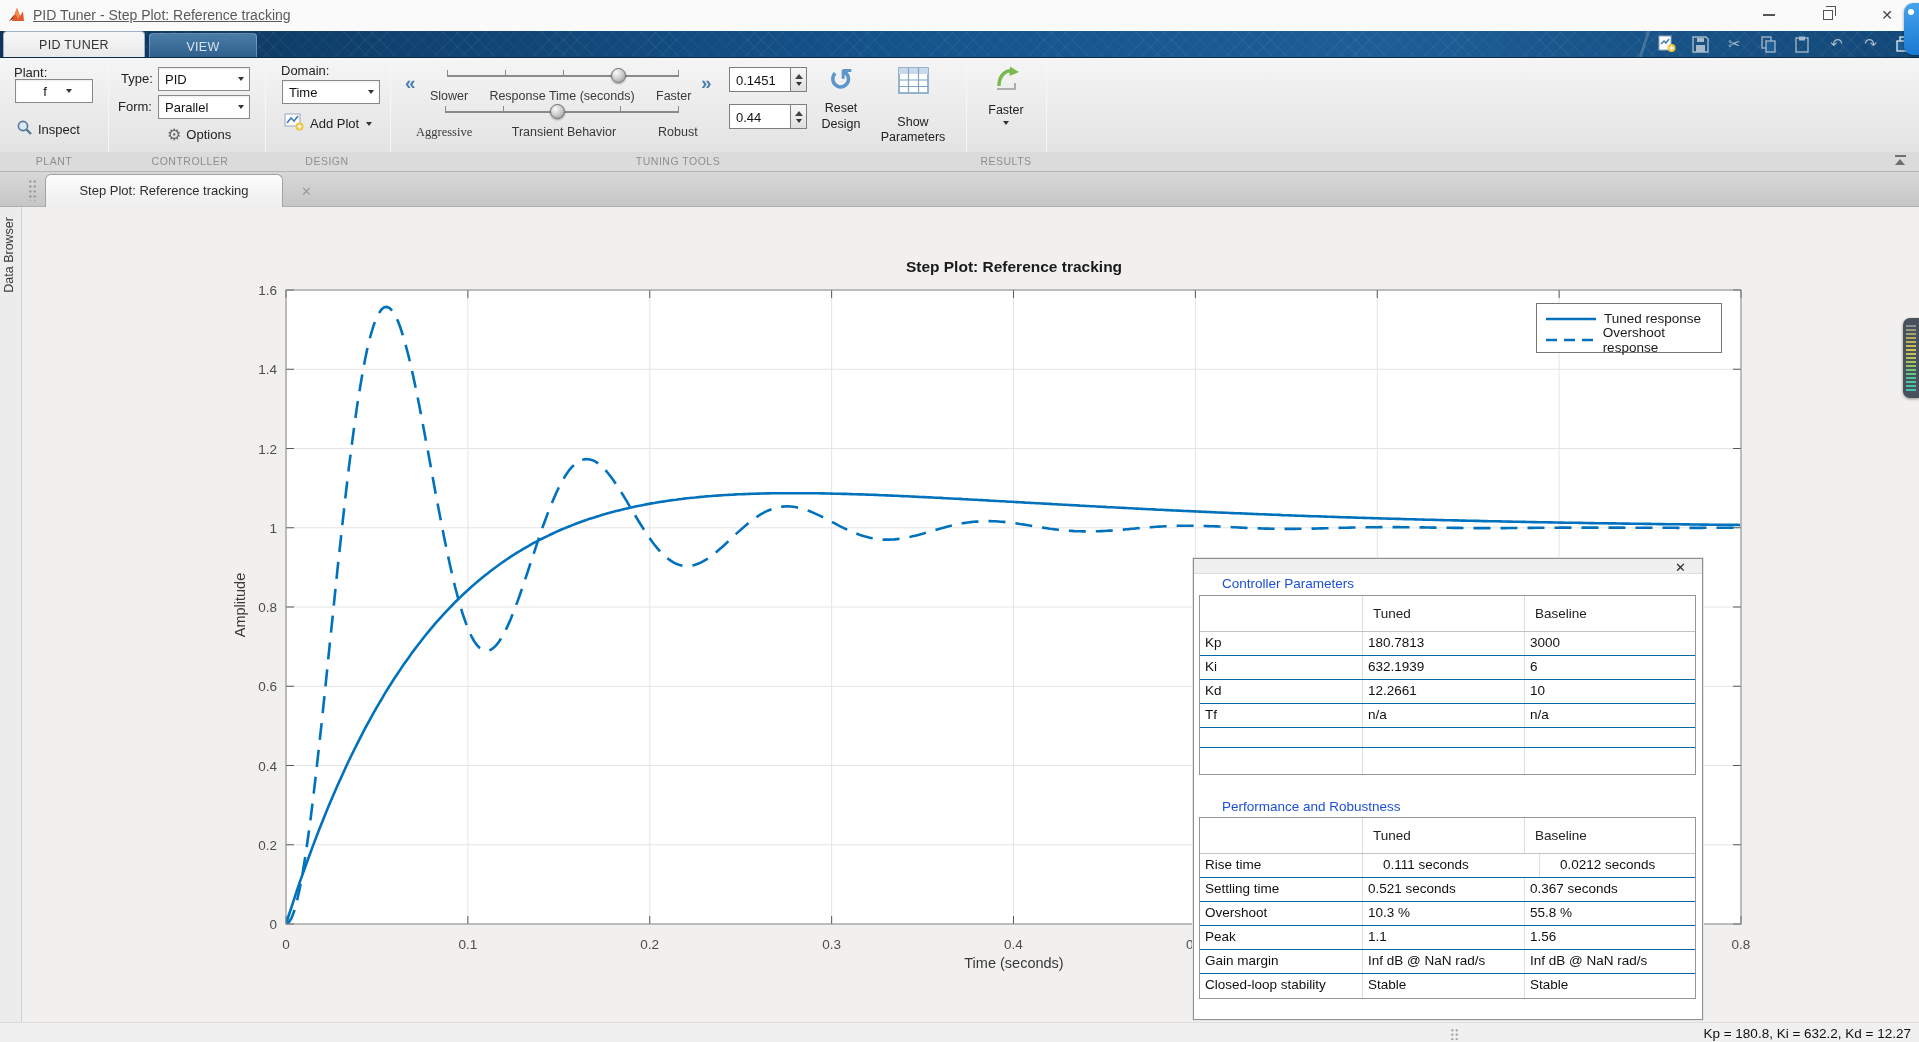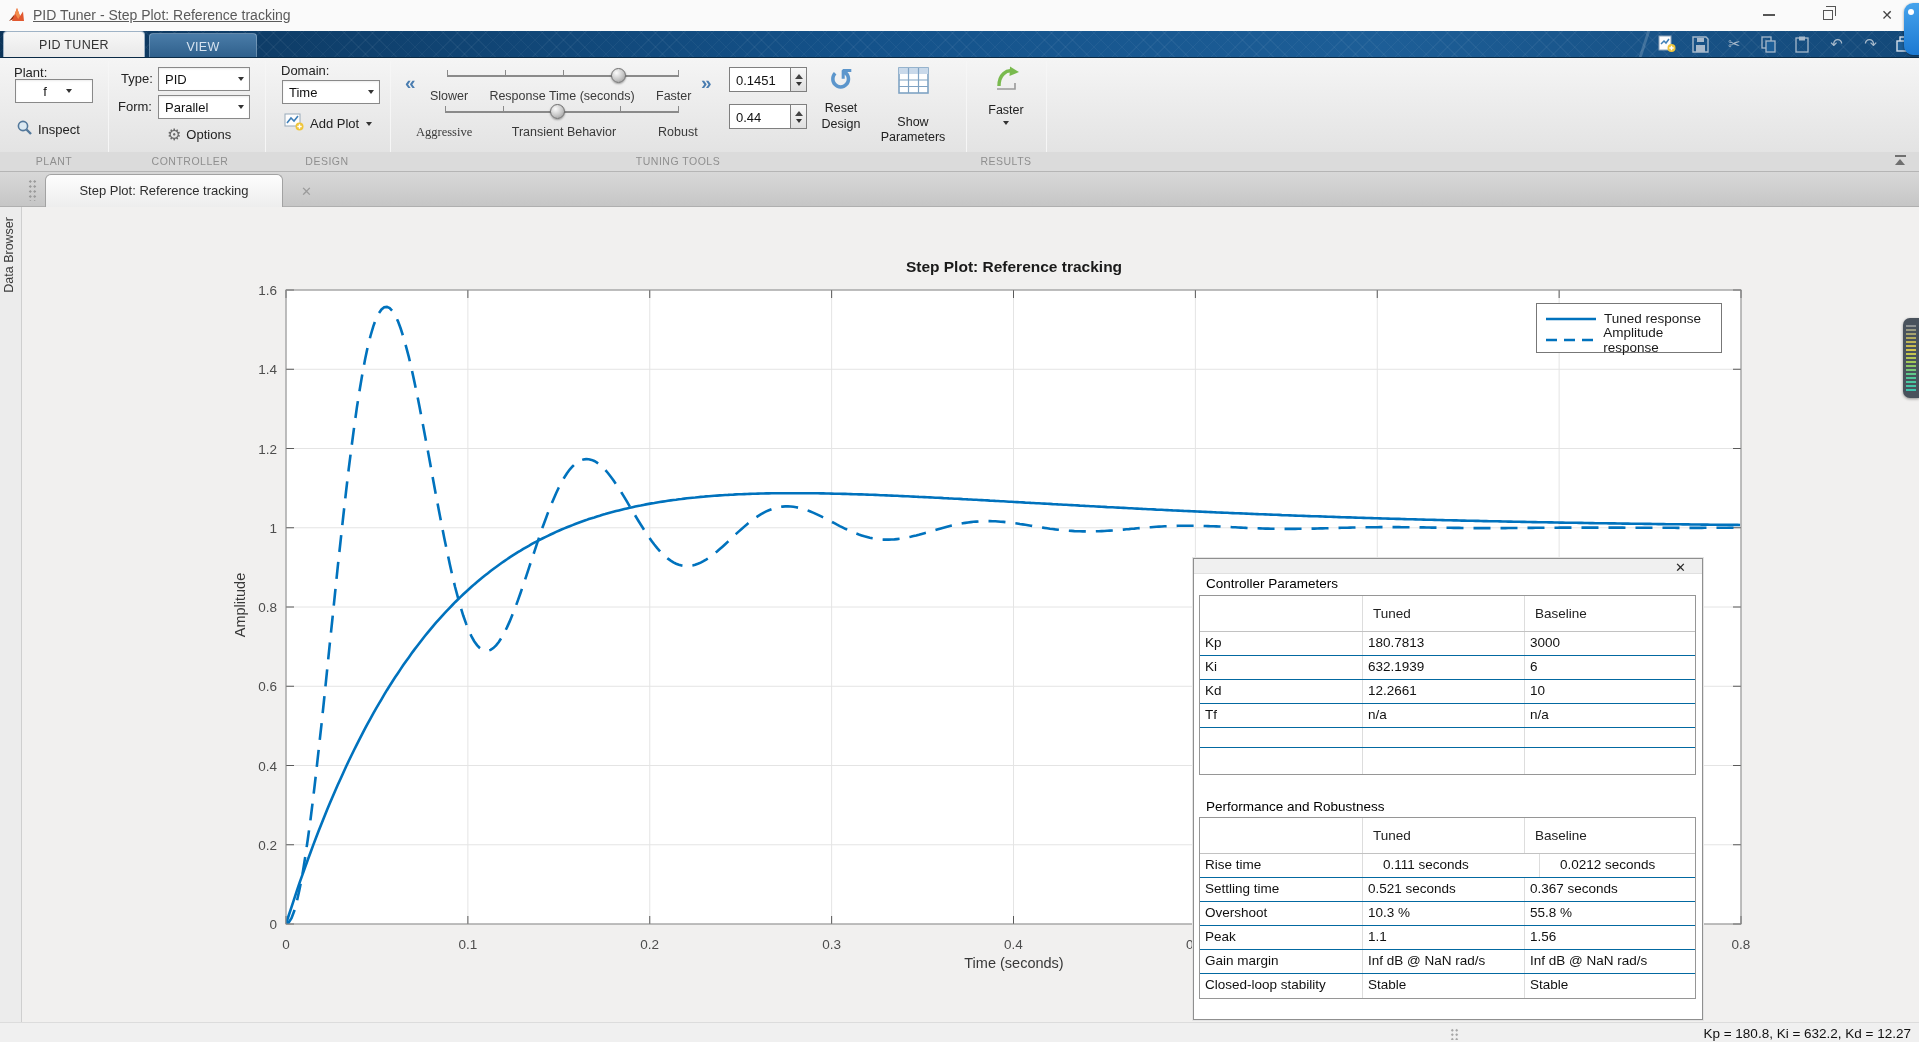--- a/index.html
+++ b/index.html
@@ -95,21 +95,21 @@
   
   .legend { position:absolute; left:1536px; top:303px; width:186px; height:50px; background:#fff;
     border:1px solid #777; padding:4px 0 0 8px; }
   .legend-row { display:flex; align-items:center; gap:7px; height:21px; }
   .legend-label { font-size:13.5px; color:#1A1A1A; }
   
   .panel { position:absolute; left:1193px; top:558px; width:510px; height:462px; background:#fff;
     border:1px solid #8F8F8F; box-shadow:0 0 0 1px #E4E4E4; }
   .panel-head { position:absolute; left:0; top:0; width:100%; height:15px; background:#F0F0F0; border-bottom:1px solid #E0E0E0; }
   .panel-close { position:absolute; right:16px; top:2px; font-size:13px; color:#2A2A2A; line-height:1; }
-  .group-title { position:absolute; left:12px; font-size:13.5px; color:#000000; }
+  .group-title { position:absolute; left:28px; font-size:13.5px; color:#1d4ed8; }
   .ptable { position:absolute; left:5px; width:497px; border:1px solid #969696; background:#fff; }
   .prow { display:grid; grid-template-columns:163px 162px auto; border-bottom:1px solid #0369a1; }
   .prow:last-child { border-bottom:none; }
   .phead { border-bottom:1px solid #C2C2C2; }
   .pcell { border-right:1px solid #DDDDDD; font-size:13.5px; color:#111; padding:3px 0 0 5px; overflow:hidden; white-space:nowrap; }
   .pcell:last-child { border-right:none; }
   .phead .pcell { padding:10px 0 0 10px; color:#222; }
   
   .meter { position:absolute; right:0; top:318px; width:16px; height:80px; background:#49525C;
     border-radius:7px 0 0 7px; box-shadow:0 1px 3px rgba(0,0,0,.4); }
@@ -430,21 +430,21 @@
     <div class="legend-row">
       <svg width="52" height="6">
           <line x1="1" y1="3" x2="51" y2="3" stroke="#0072BD" stroke-width="2.6"></line>
         </svg>
       <span class="legend-label">Tuned response</span>
     </div>
     <div class="legend-row">
       <svg width="52" height="6">
           <line x1="1" y1="3" x2="51" y2="3" stroke="#0072BD" stroke-width="2.6" stroke-dasharray="11 7"></line>
         </svg>
-      <span class="legend-label">Amplitude response</span>
+      <span class="legend-label">Overshoot response</span>
     </div>
   </div>
 
   <div class="panel">
     <div class="panel-head"></div>
     <span class="panel-close">✕</span>
     <div class="group-title" style="top:17px;">Controller Parameters</div>
     <div id="table-controller" class="ptable" style="top:36px;">
         <div class="prow phead" style="height: 36px;">
           <div class="pcell"></div>

